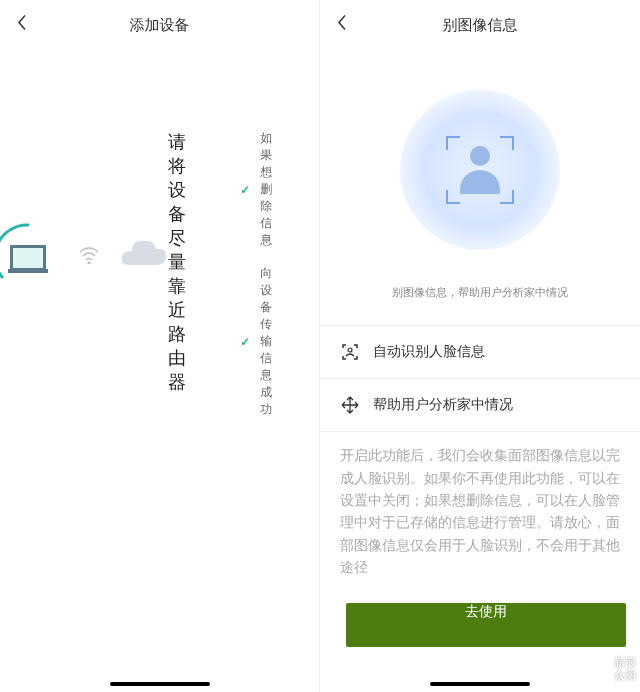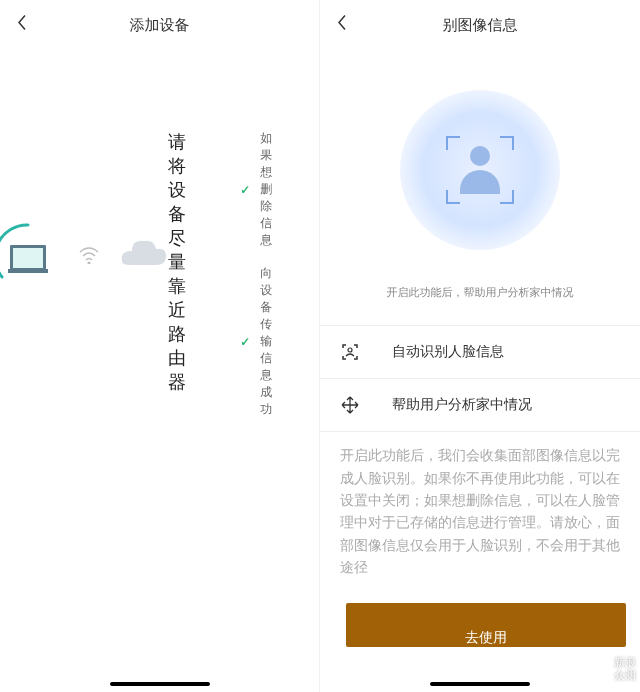--- a/index.html
+++ b/index.html
@@ -35,25 +35,25 @@
 .corner { position: absolute; width: 14px; height: 14px; border: 2px solid #7aa5e8; }
 .corner.tl { top: 0; left: 0; border-right: none; border-bottom: none; }
 .corner.tr { top: 0; right: 0; border-left: none; border-bottom: none; }
 .corner.bl { bottom: 0; left: 0; border-right: none; border-top: none; }
 .corner.br { bottom: 0; right: 0; border-left: none; border-top: none; }
 .person { position: absolute; top: 10px; left: 14px; width: 40px; height: 48px; }
 .person-head { width: 20px; height: 20px; border-radius: 50%; background: #9ab8e8; margin: 0 auto; }
 .person-body { width: 40px; height: 24px; background: #9ab8e8; border-radius: 20px 20px 0 0; margin-top: 4px; }
 .face-desc { font-size: 11px; color: #888; text-align: center; line-height: 1.6; margin-top: 16px; padding: 0 40px; }
 .feature-list { width: 100%; margin-top: 24px; }
-.feature-item { display: flex; align-items: center; gap: 32px; padding: 16px 20px; border-bottom: 1px solid #eee; font-size: 14px; color: #333; }
+.feature-item { display: flex; align-items: center; gap: 13px; padding: 16px 20px; border-bottom: 1px solid #eee; font-size: 14px; color: #333; }
 .feature-item:first-child { border-top: 1px solid #eee; }
 .feat-icon { width: 20px; height: 20px; display: flex; align-items: center; justify-content: center; color: #333; flex-shrink: 0; }
 .disclaimer { font-size: 14px; color: #aaa; line-height: 1.6; padding: 12px 20px 0 20px; }
-.use-btn { margin: 24px 20px 0 32px; height: 44px; background: #a16207; color: #fff; font-size: 14px; display: flex; align-items: flex-end; justify-content: center; border-radius: 2px; cursor: pointer; width: calc(100% - 40px); }
+.use-btn { margin: 24px 20px 0 32px; height: 44px; background: #4d7c0f; color: #fff; font-size: 14px; display: flex; align-items: flex-start; justify-content: center; border-radius: 2px; cursor: pointer; width: calc(100% - 40px); }
 
 .home-indicator { position: absolute; bottom: 6px; left: 50%; transform: translateX(-50%); width: 100px; height: 4px; background: #000; border-radius: 2px; }
 .watermark { position: absolute; right: 4px; bottom: 10px; color: #fff; font-size: 11px; text-shadow: 0 0 3px rgba(0,0,0,0.6); line-height: 1.2; text-align: left; opacity: 0.85; }
 </style>
 </head>
 <body>
 
 <div class="screen screen-left">
   <div class="header">
     <span class="back-btn">
@@ -121,21 +121,21 @@
         <span class="corner bl"></span>
           <span class="corner br"></span>
         <div class="person">
           <div class="person-head"></div>
             <div class="person-body"></div>
         </div>
       </div>
     </div>
     <div class="face-desc">
       <br>
-      <span>开启此功能后，帮助用户分析家中情况</span>
+      <span>别图像信息，帮助用户分析家中情况</span>
     </div>
     <div class="feature-list">
       <div class="feature-item">
         <span class="feat-icon">
           <svg width="20" height="20" viewBox="0 0 20 20">
               <path d="M3 6 V3 H6 M14 3 H17 V6 M17 14 V17 H14 M6 17 H3 V14" stroke="#333" stroke-width="1.5" fill="none"></path>
               <circle cx="10" cy="8" r="2" stroke="#333" stroke-width="1.2" fill="none"></circle>
               <path d="M6 14 Q10 10 14 14" stroke="#333" stroke-width="1.2" fill="none"></path>
             </svg>
         </span>

